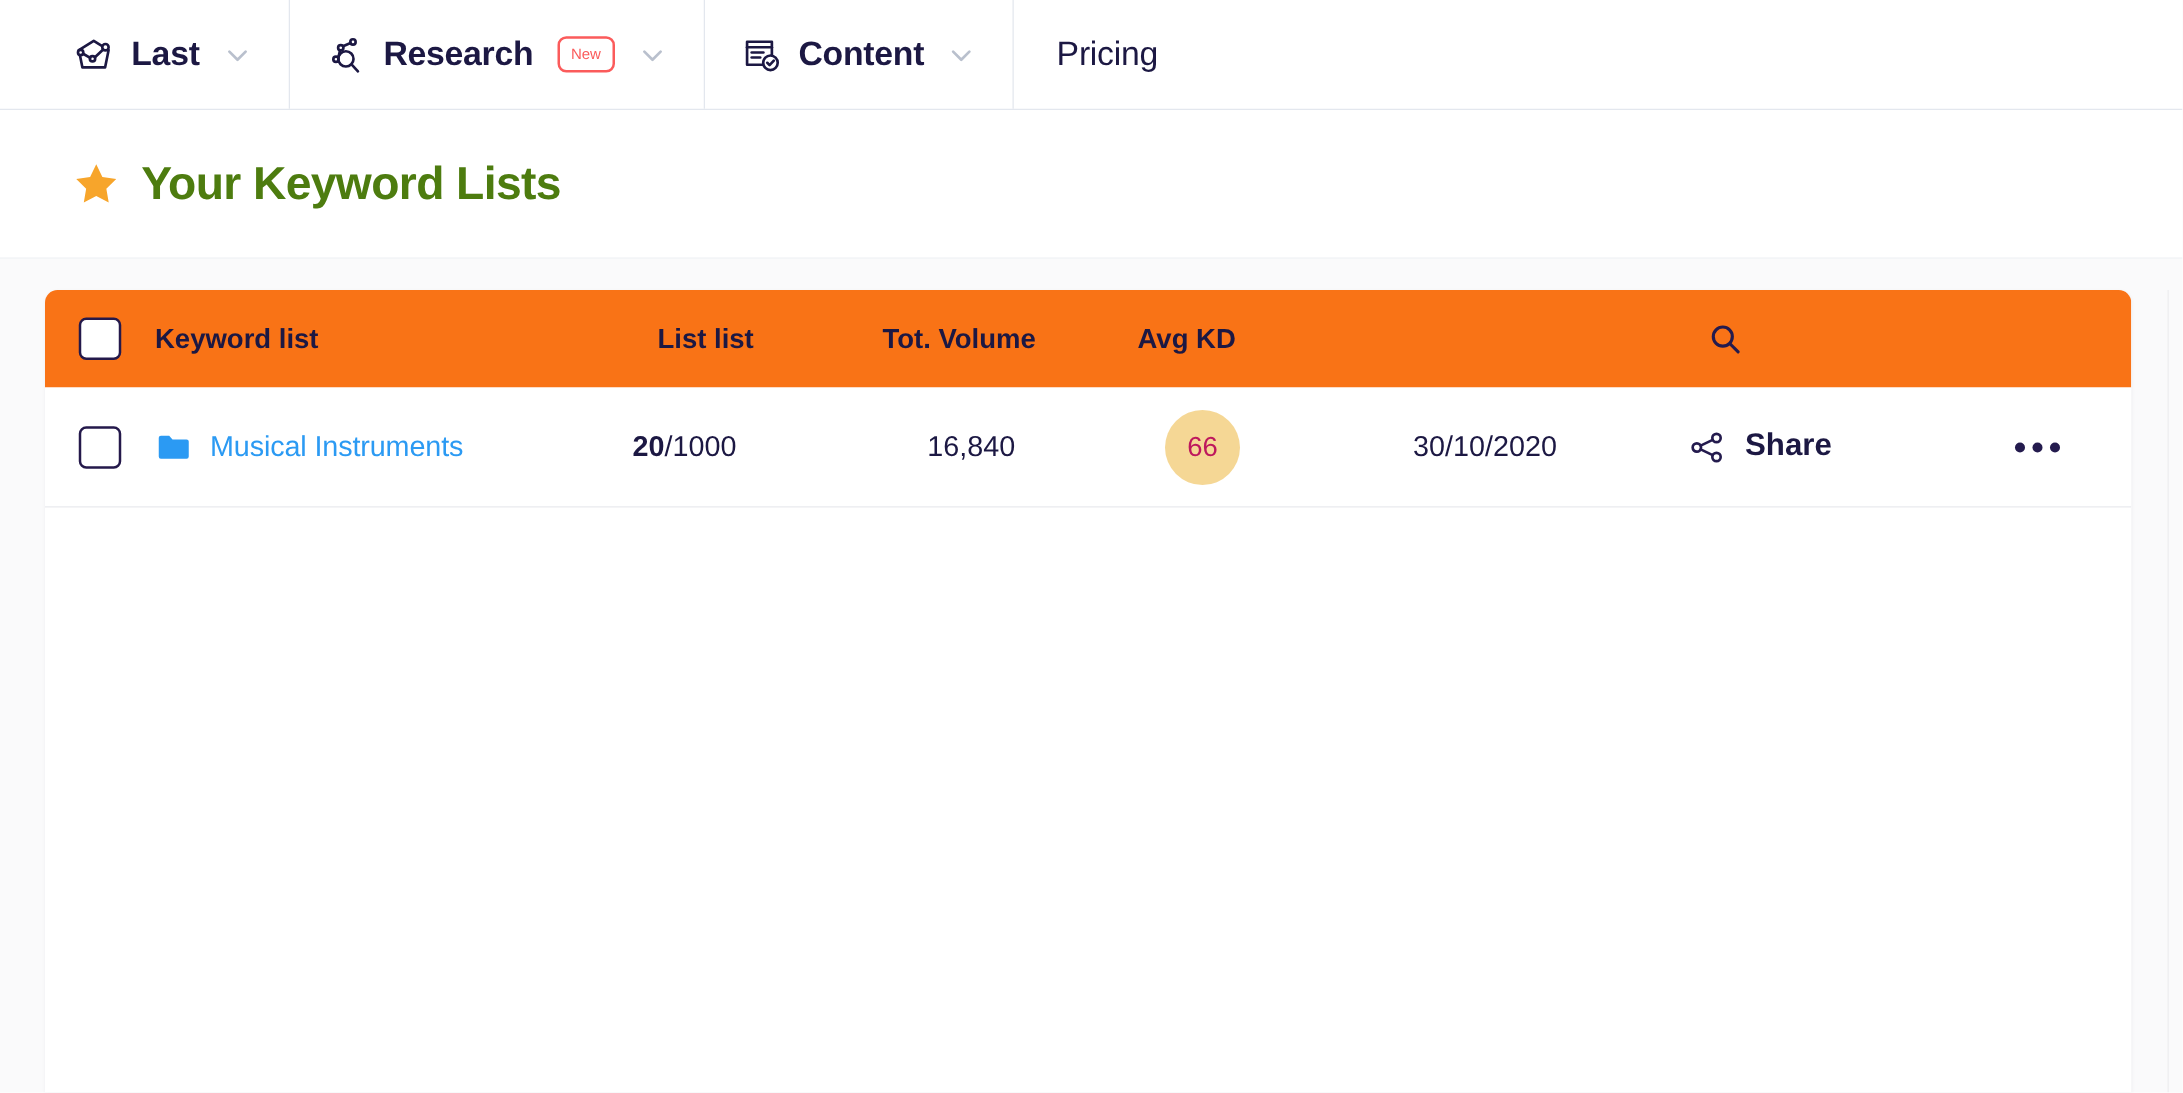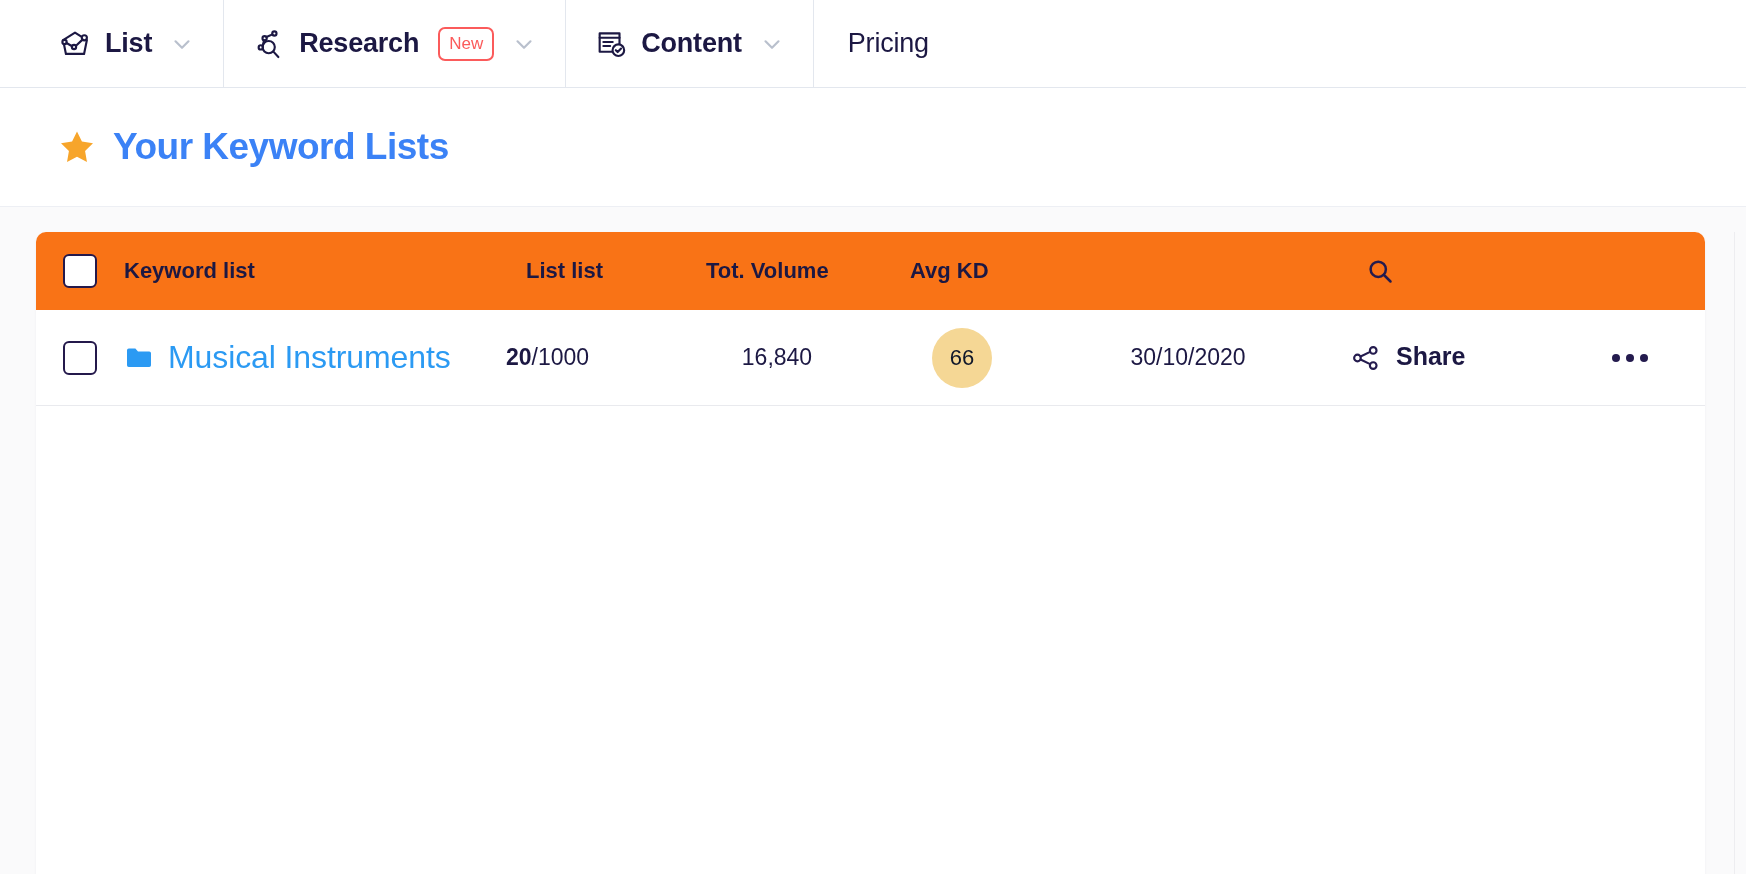--- a/index.html
+++ b/index.html
@@ -65,21 +65,21 @@
     align-items: center;
     justify-content: center;
     margin-left: 4px;
     flex: 0 0 auto;
   }
 
   .badge-new {
     border: 2px solid #fb5b5b;
     color: #fb5b5b;
     border-radius: 7px;
-    font-size: 17px;
+    font-size: 12px;
     line-height: 1;
     padding: 6px 9px 7px;
     margin-left: 6px;
     white-space: nowrap;
     text-align: center;
   }
 
   
   .page-header {
     background: #ffffff;
@@ -95,21 +95,21 @@
     height: 38px;
     margin-right: 17px;
     flex: 0 0 auto;
     display: flex;
     align-items: center;
   }
 
   .page-title {
     font-size: 37px;
     font-weight: bold;
-    color: #3b82f6;
+    color: #4d7c0f;
     letter-spacing: -0.5px;
   }
 
   
   .content {
     background: #fafafb;
     height: 667px;
     padding-top: 25px;
     position: relative;
   }
@@ -173,39 +173,39 @@
     border-radius: 6px;
     background: #ffffff;
     cursor: pointer;
     flex: 0 0 auto;
   }
 
   .folder-icon { width: 30px; height: 30px; flex: 0 0 auto; display:flex; align-items:center; }
 
   .list-link {
     color: #2b9af3;
-    font-size: 32px;
+    font-size: 23px;
     text-decoration: none;
     cursor: pointer;
     letter-spacing: -0.1px;
   }
 
   .limit-used { font-weight: bold; }
   .limit-total { font-weight: normal; }
 
   .kd-badge {
     width: 60px;
     height: 60px;
     border-radius: 50%;
     background: #f5d795;
     display: flex;
     align-items: center;
     justify-content: center;
     font-size: 22px;
-    color: #0f172a;
+    color: #be185d;
   }
 
   .share-icon { width: 32px; height: 32px; flex: 0 0 auto; display:flex; align-items:center;}
   .share-label { font-size: 25px; font-weight: bold; color: #1c1843; cursor: pointer; }
 
   .more-dots { display: flex; gap: 6px; cursor: pointer; padding: 10px; }
   .more-dots i {
     width: 8px; height: 8px; border-radius: 50%;
     background: #241b4e; display: block;
   }
@@ -232,21 +232,21 @@
     <span class="nav-icon">
       <svg width="34" height="34" viewBox="0 0 24 24" fill="none" stroke="#1c1843" stroke-width="1.5" stroke-linecap="round" stroke-linejoin="round">
         <path d="M3.6 9.2 L12 4 L20.4 9.2 L18.4 19 H5.6 Z"></path>
         <circle cx="4.6" cy="10.6" r="1.5" fill="#fff"></circle>
         <circle cx="11.3" cy="14.1" r="1.5" fill="#fff"></circle>
         <circle cx="18.6" cy="7.6" r="1.8" fill="#fff"></circle>
         <path d="M6 11.3 L10 13.6"></path>
         <path d="M12.7 13.3 L17.3 8.9"></path>
       </svg>
     </span>
-    <span class="nav-label">List</span>
+    <span class="nav-label">Last</span>
     <span class="chevron">
       <svg width="26" height="26" viewBox="0 0 24 24" fill="none" stroke="#b9c0cd" stroke-width="2" stroke-linecap="round" stroke-linejoin="round">
         <polyline points="6 9.5 12 15.5 18 9.5"></polyline>
       </svg>
     </span>
   </div>
 
   <div class="nav-item">
     <span class="nav-icon">
       <svg width="34" height="34" viewBox="0 0 24 24" fill="none" stroke="#1c1843" stroke-width="1.5" stroke-linecap="round" stroke-linejoin="round">

